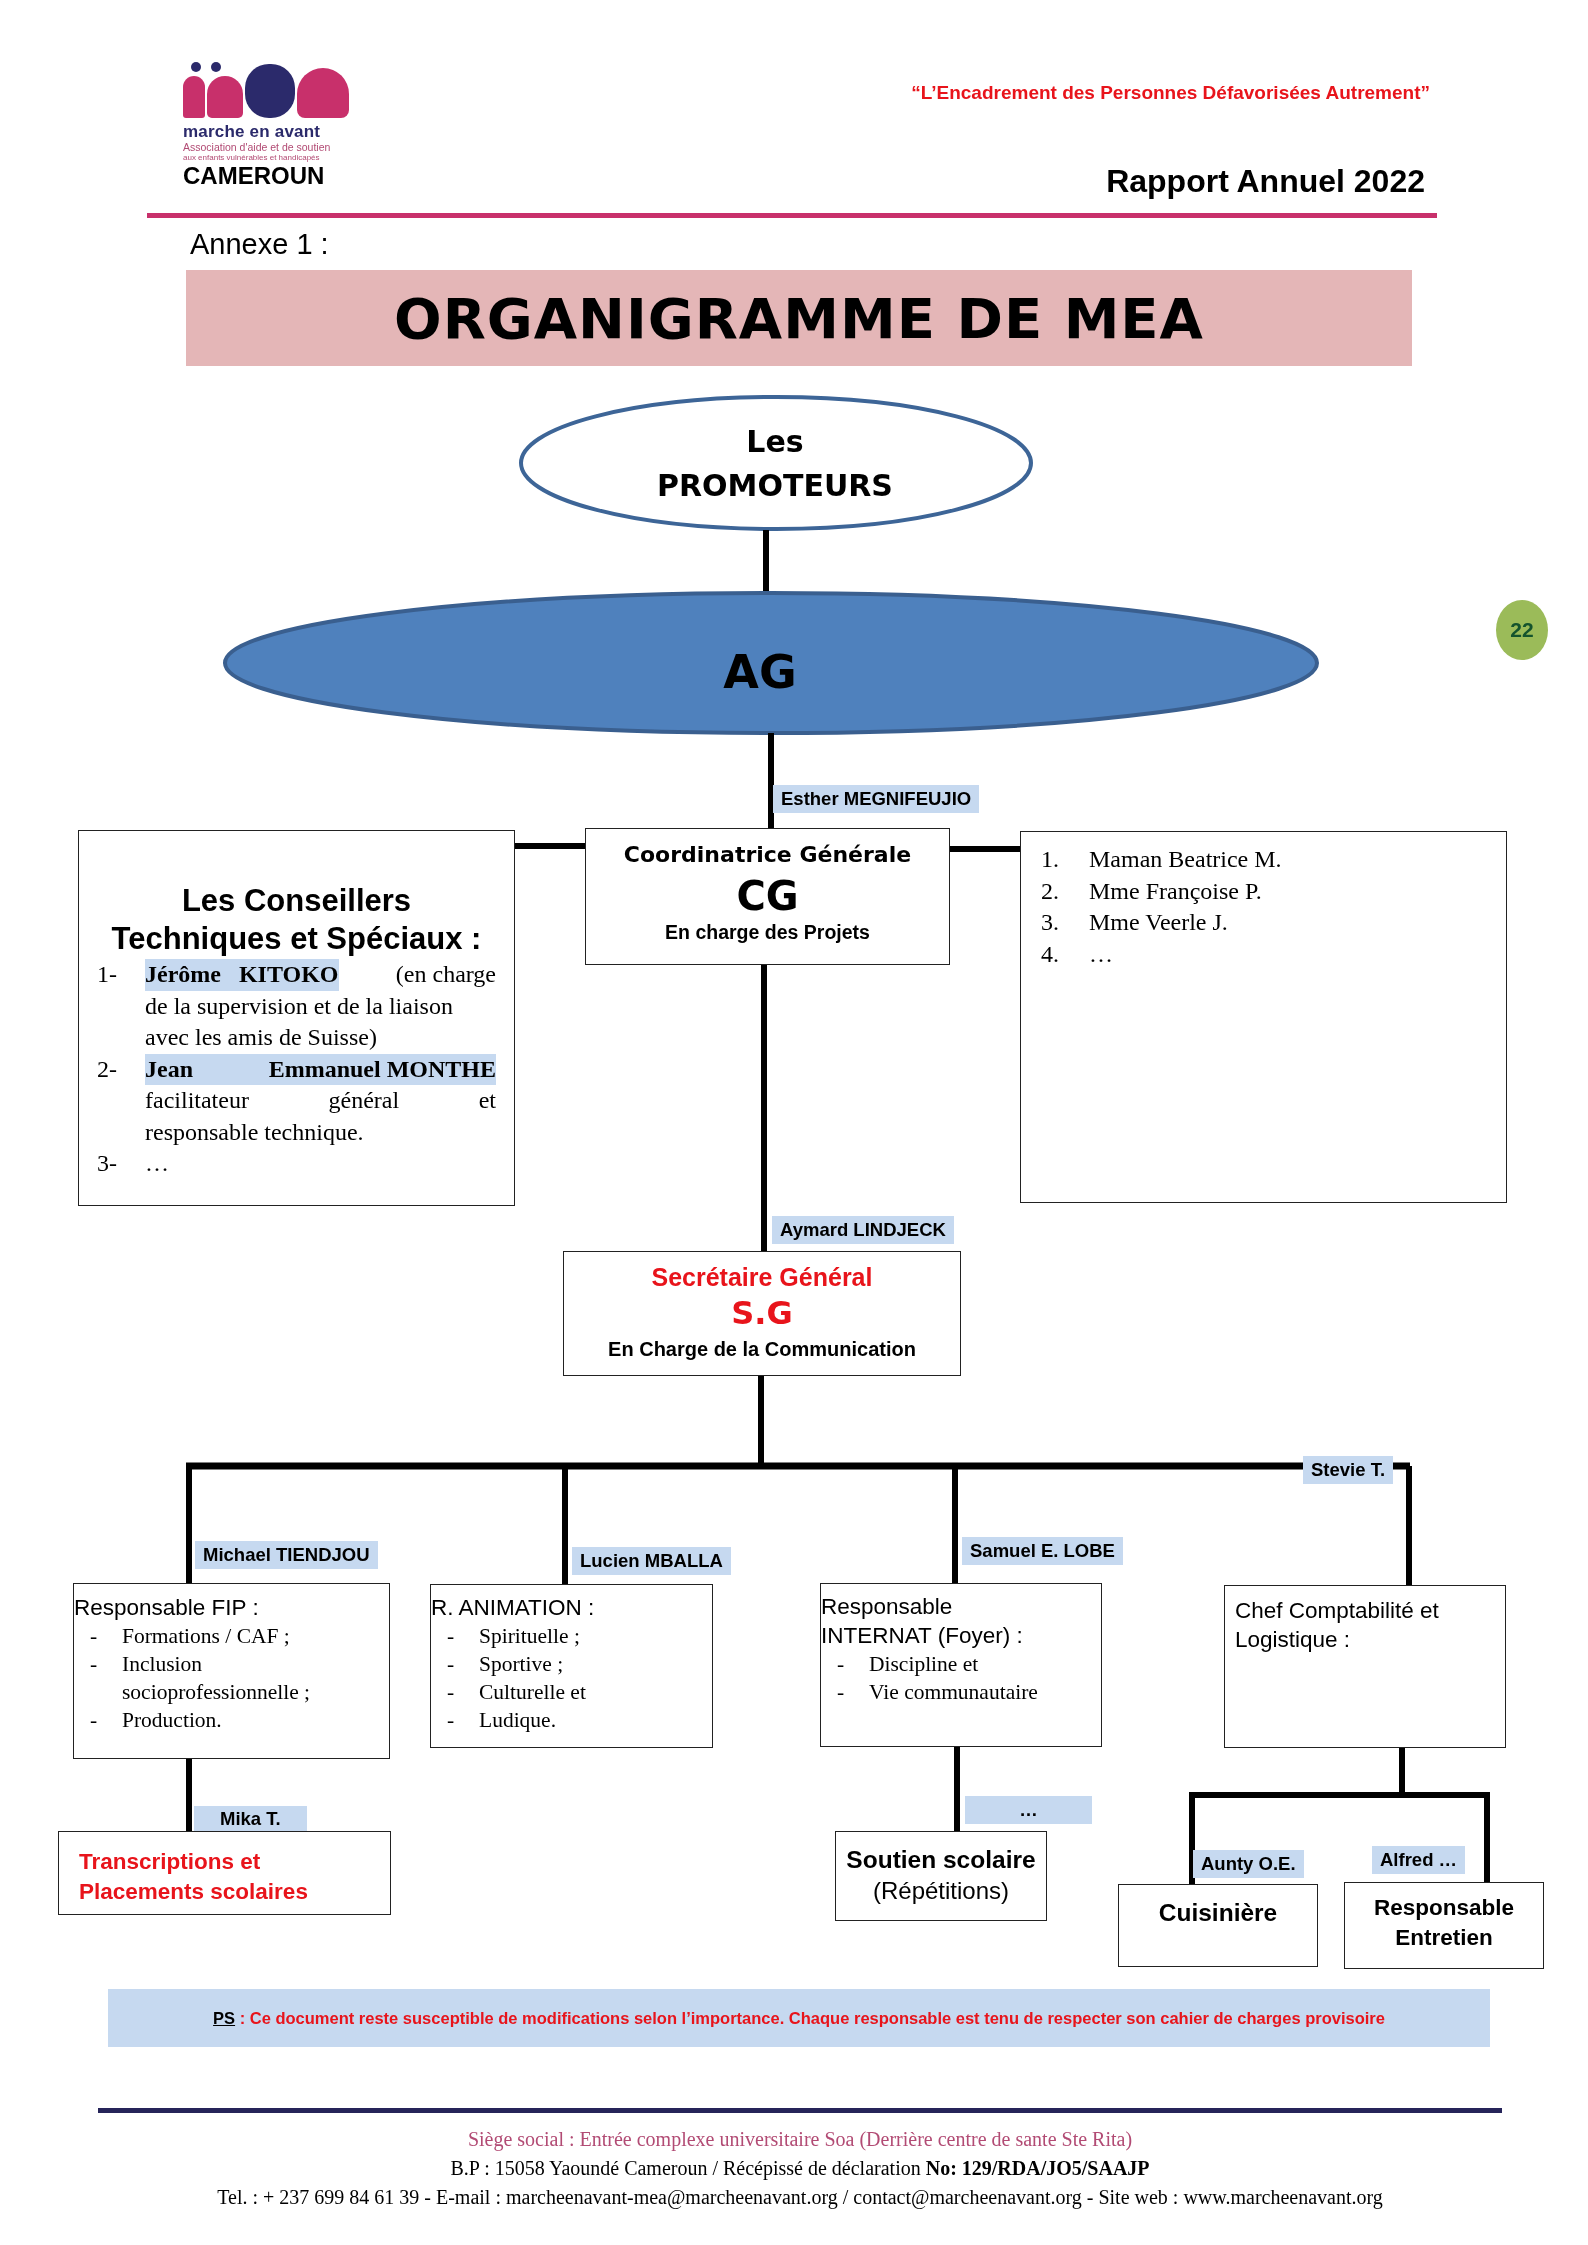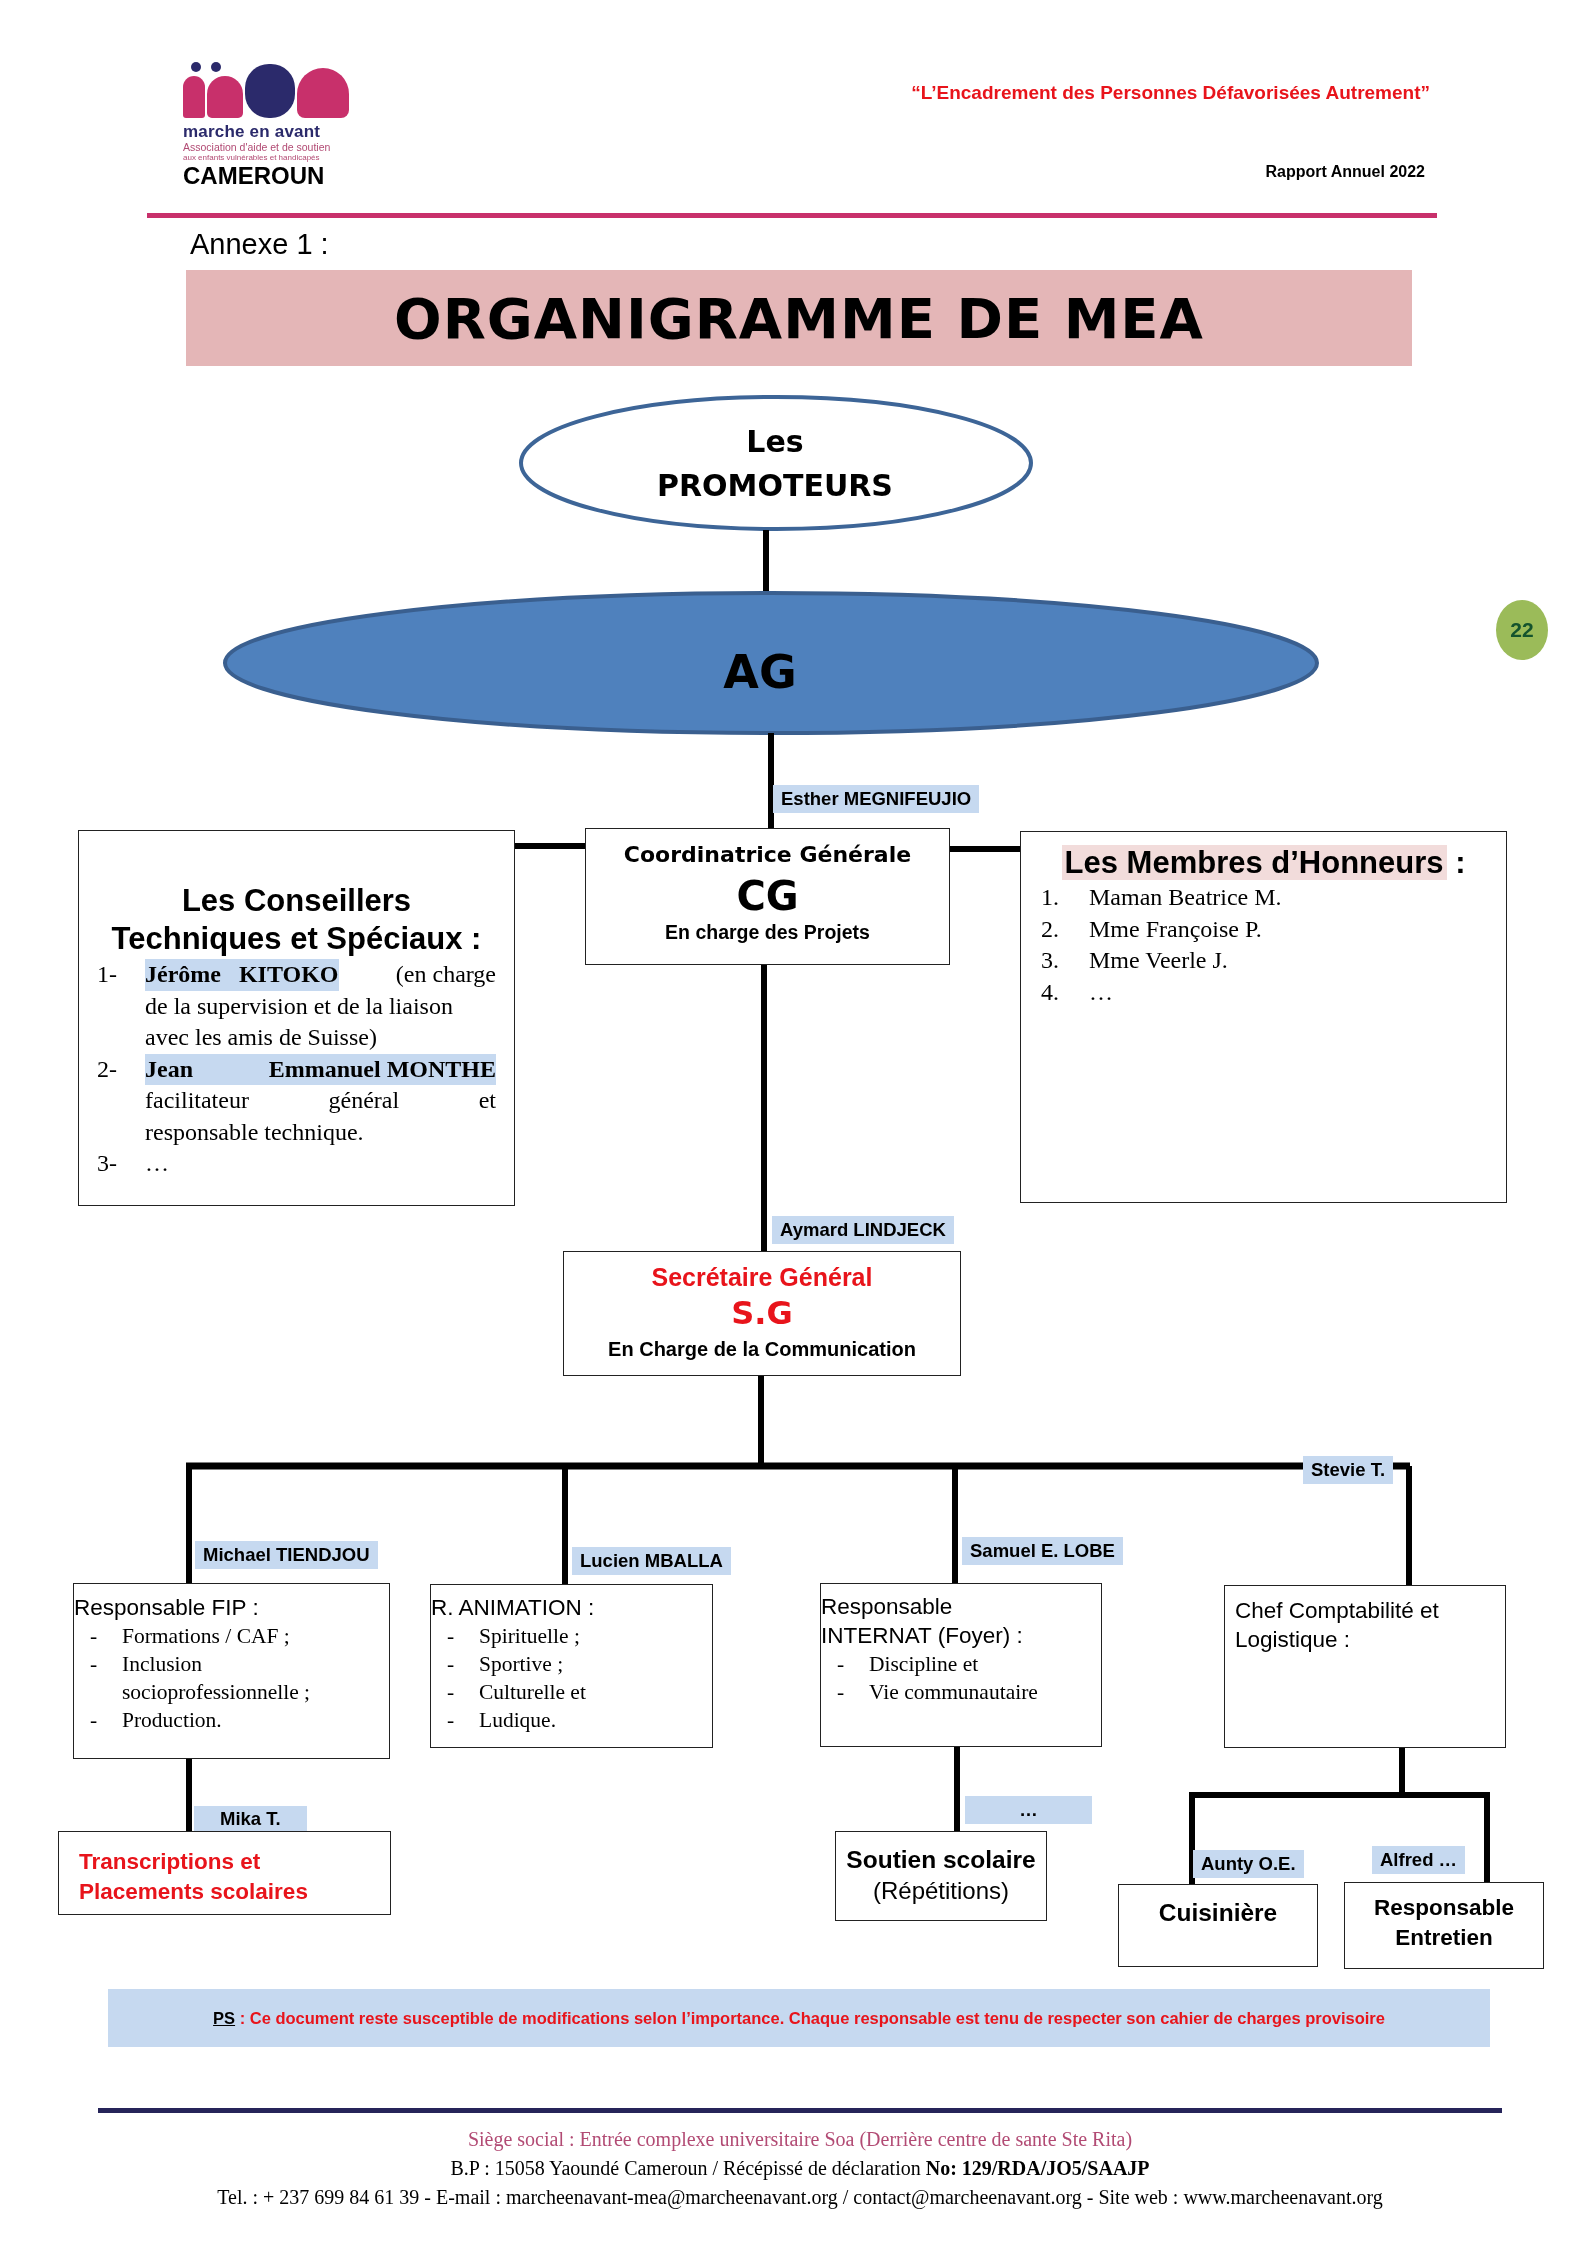--- a/index.html
+++ b/index.html
@@ -12,21 +12,21 @@
   .logo-mark { position: relative; height: 60px; width: 170px; }
   .logo-mark .lp { position:absolute; background:#c8306b; border-radius: 22px 22px 6px 6px; }
   .logo-mark .dot { position:absolute; width:10px; height:10px; border-radius:50%; background:#2b2a6b; }
   .logo-mark .lb { position:absolute; background:#2b2a6b; border-radius: 24px; }
   .logo-name { font-size: 17px; font-weight: bold; color: #2b2a6b; margin-top: 2px; letter-spacing: 0.2px; }
   .logo-sub1 { font-size: 10.5px; color: #b24b74; line-height: 11px; }
   .logo-sub2 { font-size: 8px; color: #b24b74; line-height: 9px; }
   .logo-country { font-size: 24px; font-weight: bold; color: #000; margin-top: 2px; line-height: 24px; }
 
   .slogan { left: 740px; top: 82px; width: 690px; text-align: right; font-size: 19px; font-weight: bold; color: #e8141b; }
-  .report { left: 1100px; top: 163px; width: 325px; text-align: right; font-size: 16px; font-weight: bold; }
+  .report { left: 1100px; top: 163px; width: 325px; text-align: right; font-size: 32px; font-weight: bold; }
   .header-rule { left: 147px; top: 213px; width: 1290px; height: 5px; background: #c8306b; }
 
   .annexe { left: 190px; top: 228px; font-size: 29px; }
   .title-band { left: 186px; top: 270px; width: 1226px; height: 96px; background: #e4b6b7; display:flex; align-items:center; justify-content:center; }
   .title-band span { font-size: 56px; font-weight: 900; letter-spacing: 1px; font-family: "DejaVu Sans", sans-serif; }
 
   
   .diagram { left: 0; top: 0; width: 1588px; height: 2245px; pointer-events: none; }
   .diagram * { pointer-events: auto; }
 
@@ -190,21 +190,20 @@
       </div>
     </div>
     <div class="row">
       <span class="num">3-</span>
       <div class="body">…</div>
     </div>
   </div>
 </div>
 
 <div class="box honneur-box">
-  <h2><span class="pink">Les Membres d’Honneurs</span><span> :</span></h2>
   <div class="hlist">
     <div class="row">
         <span class="num">1.</span>
         <span>Maman Beatrice M.</span>
       </div>
     <div class="row">
         <span class="num">2.</span>
         <span>Mme Françoise P.</span>
       </div>
     <div class="row">

